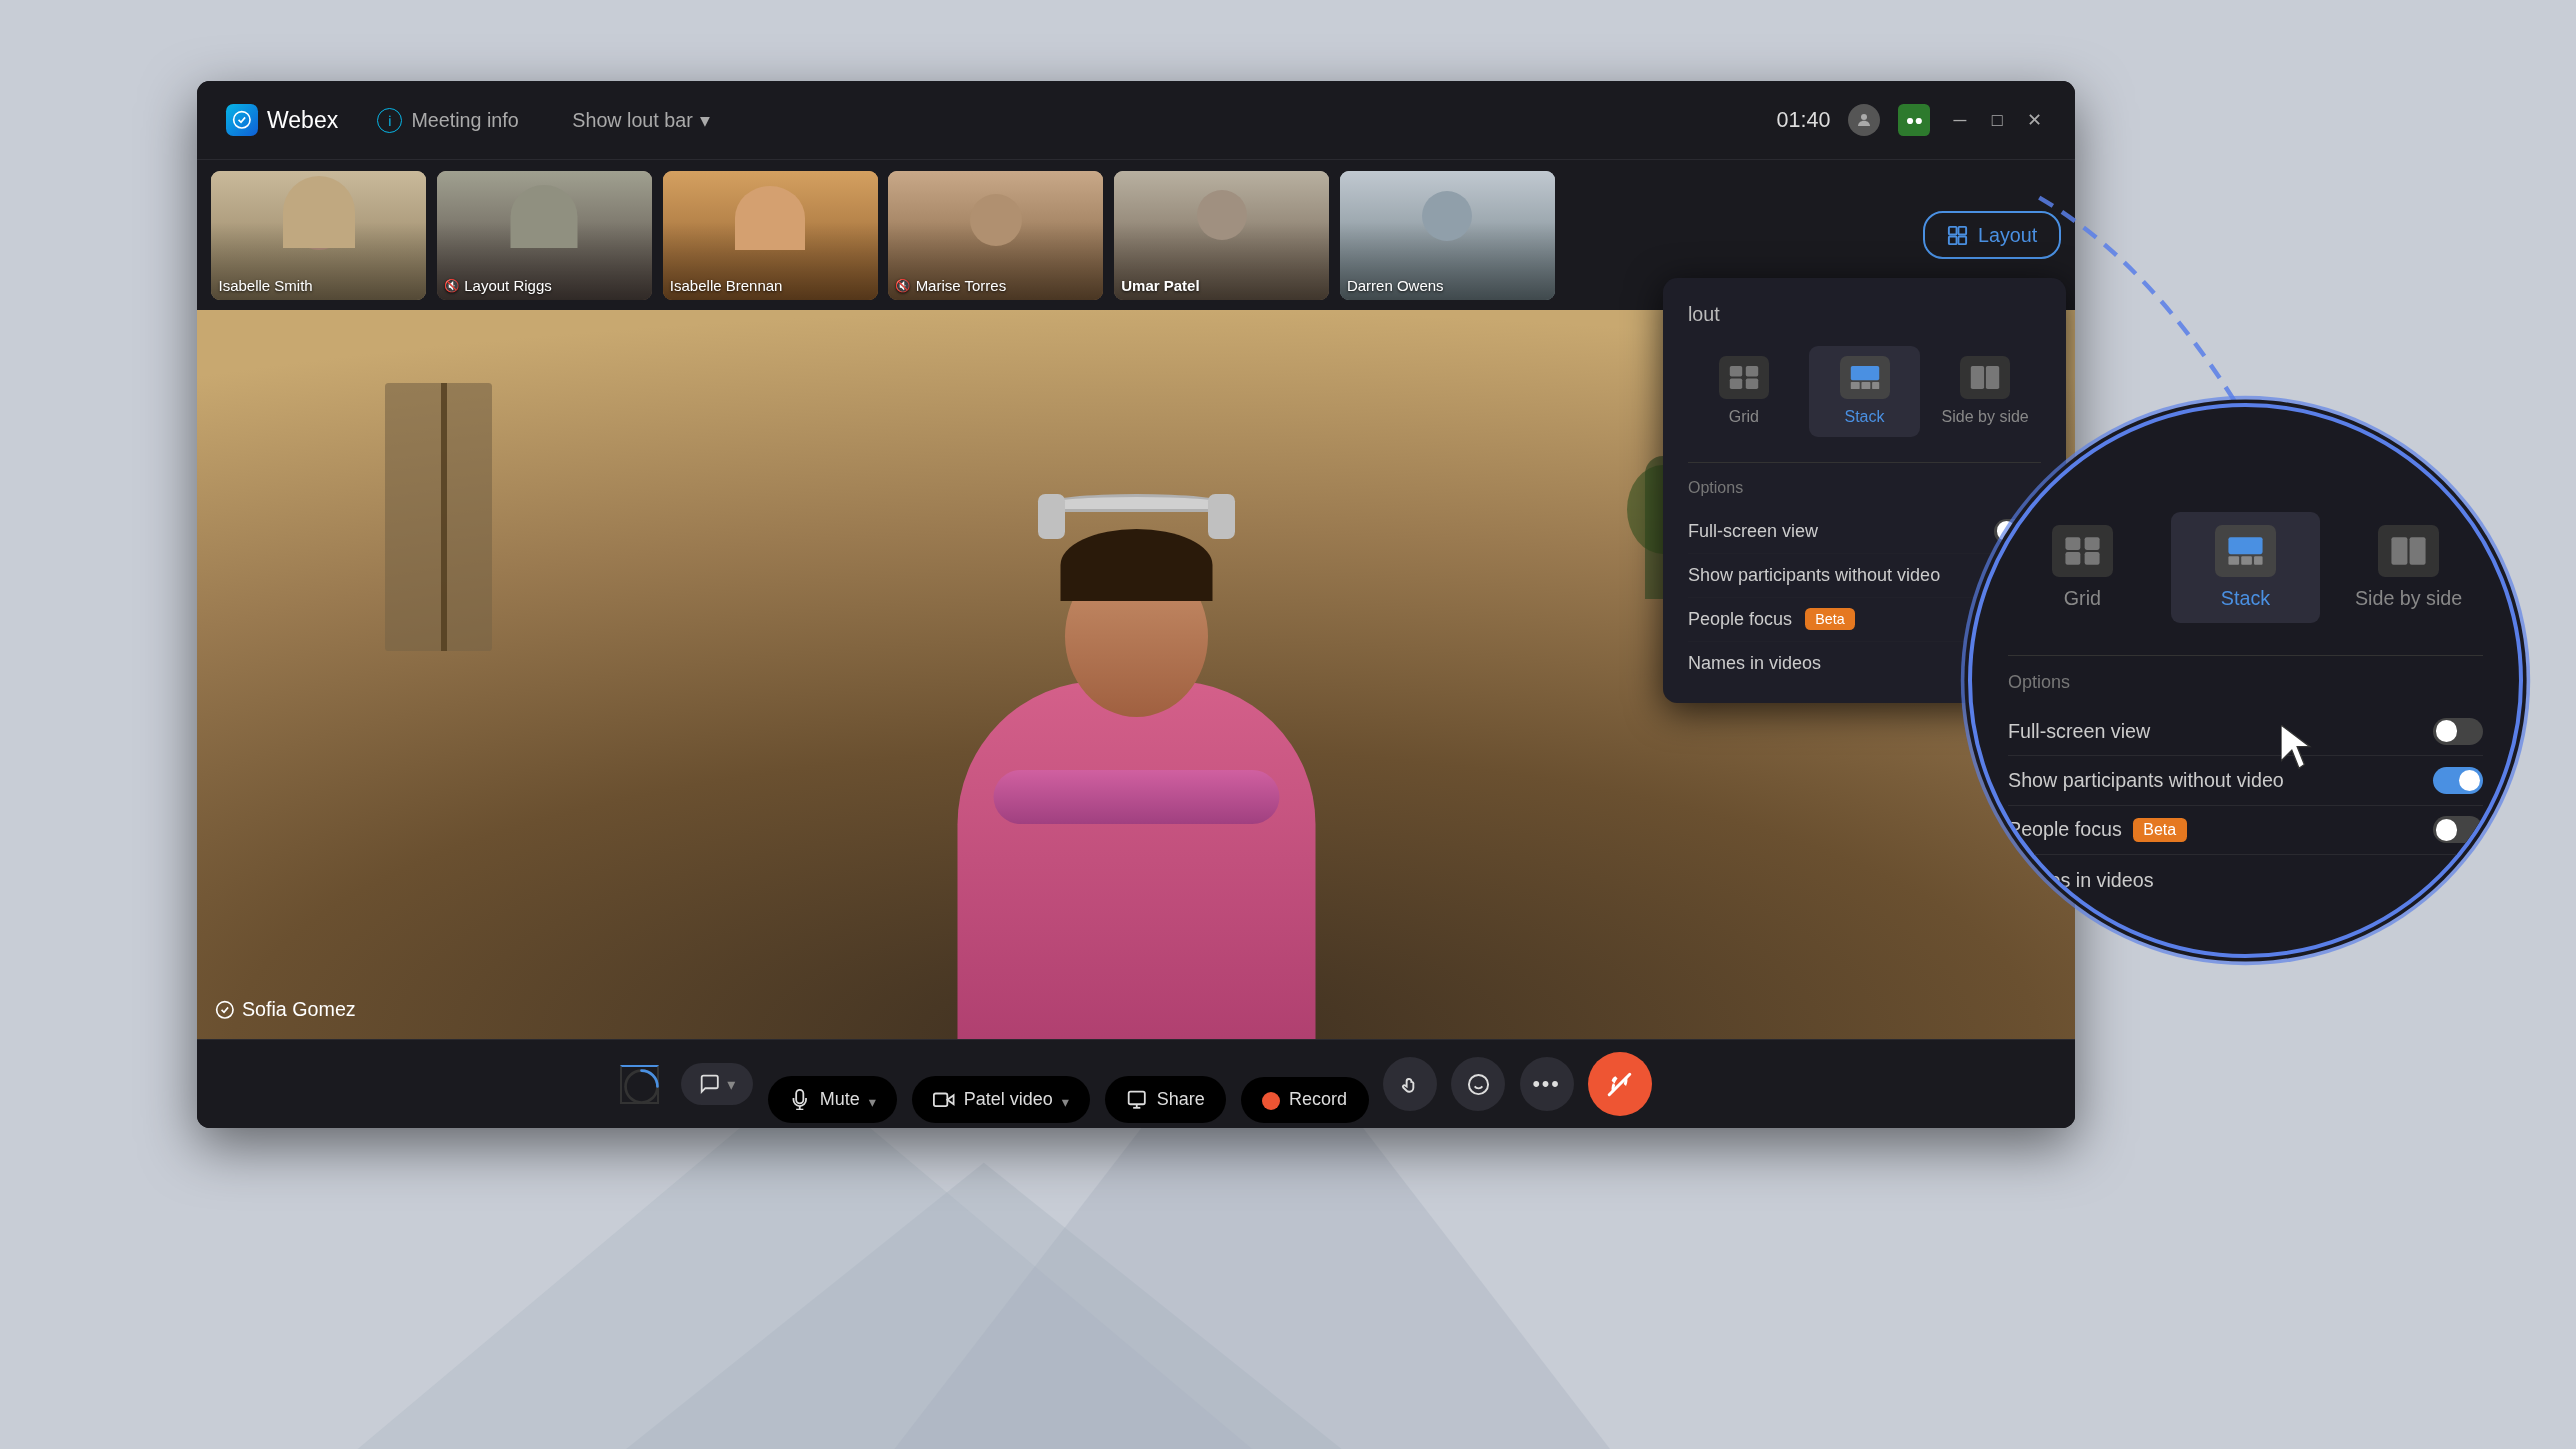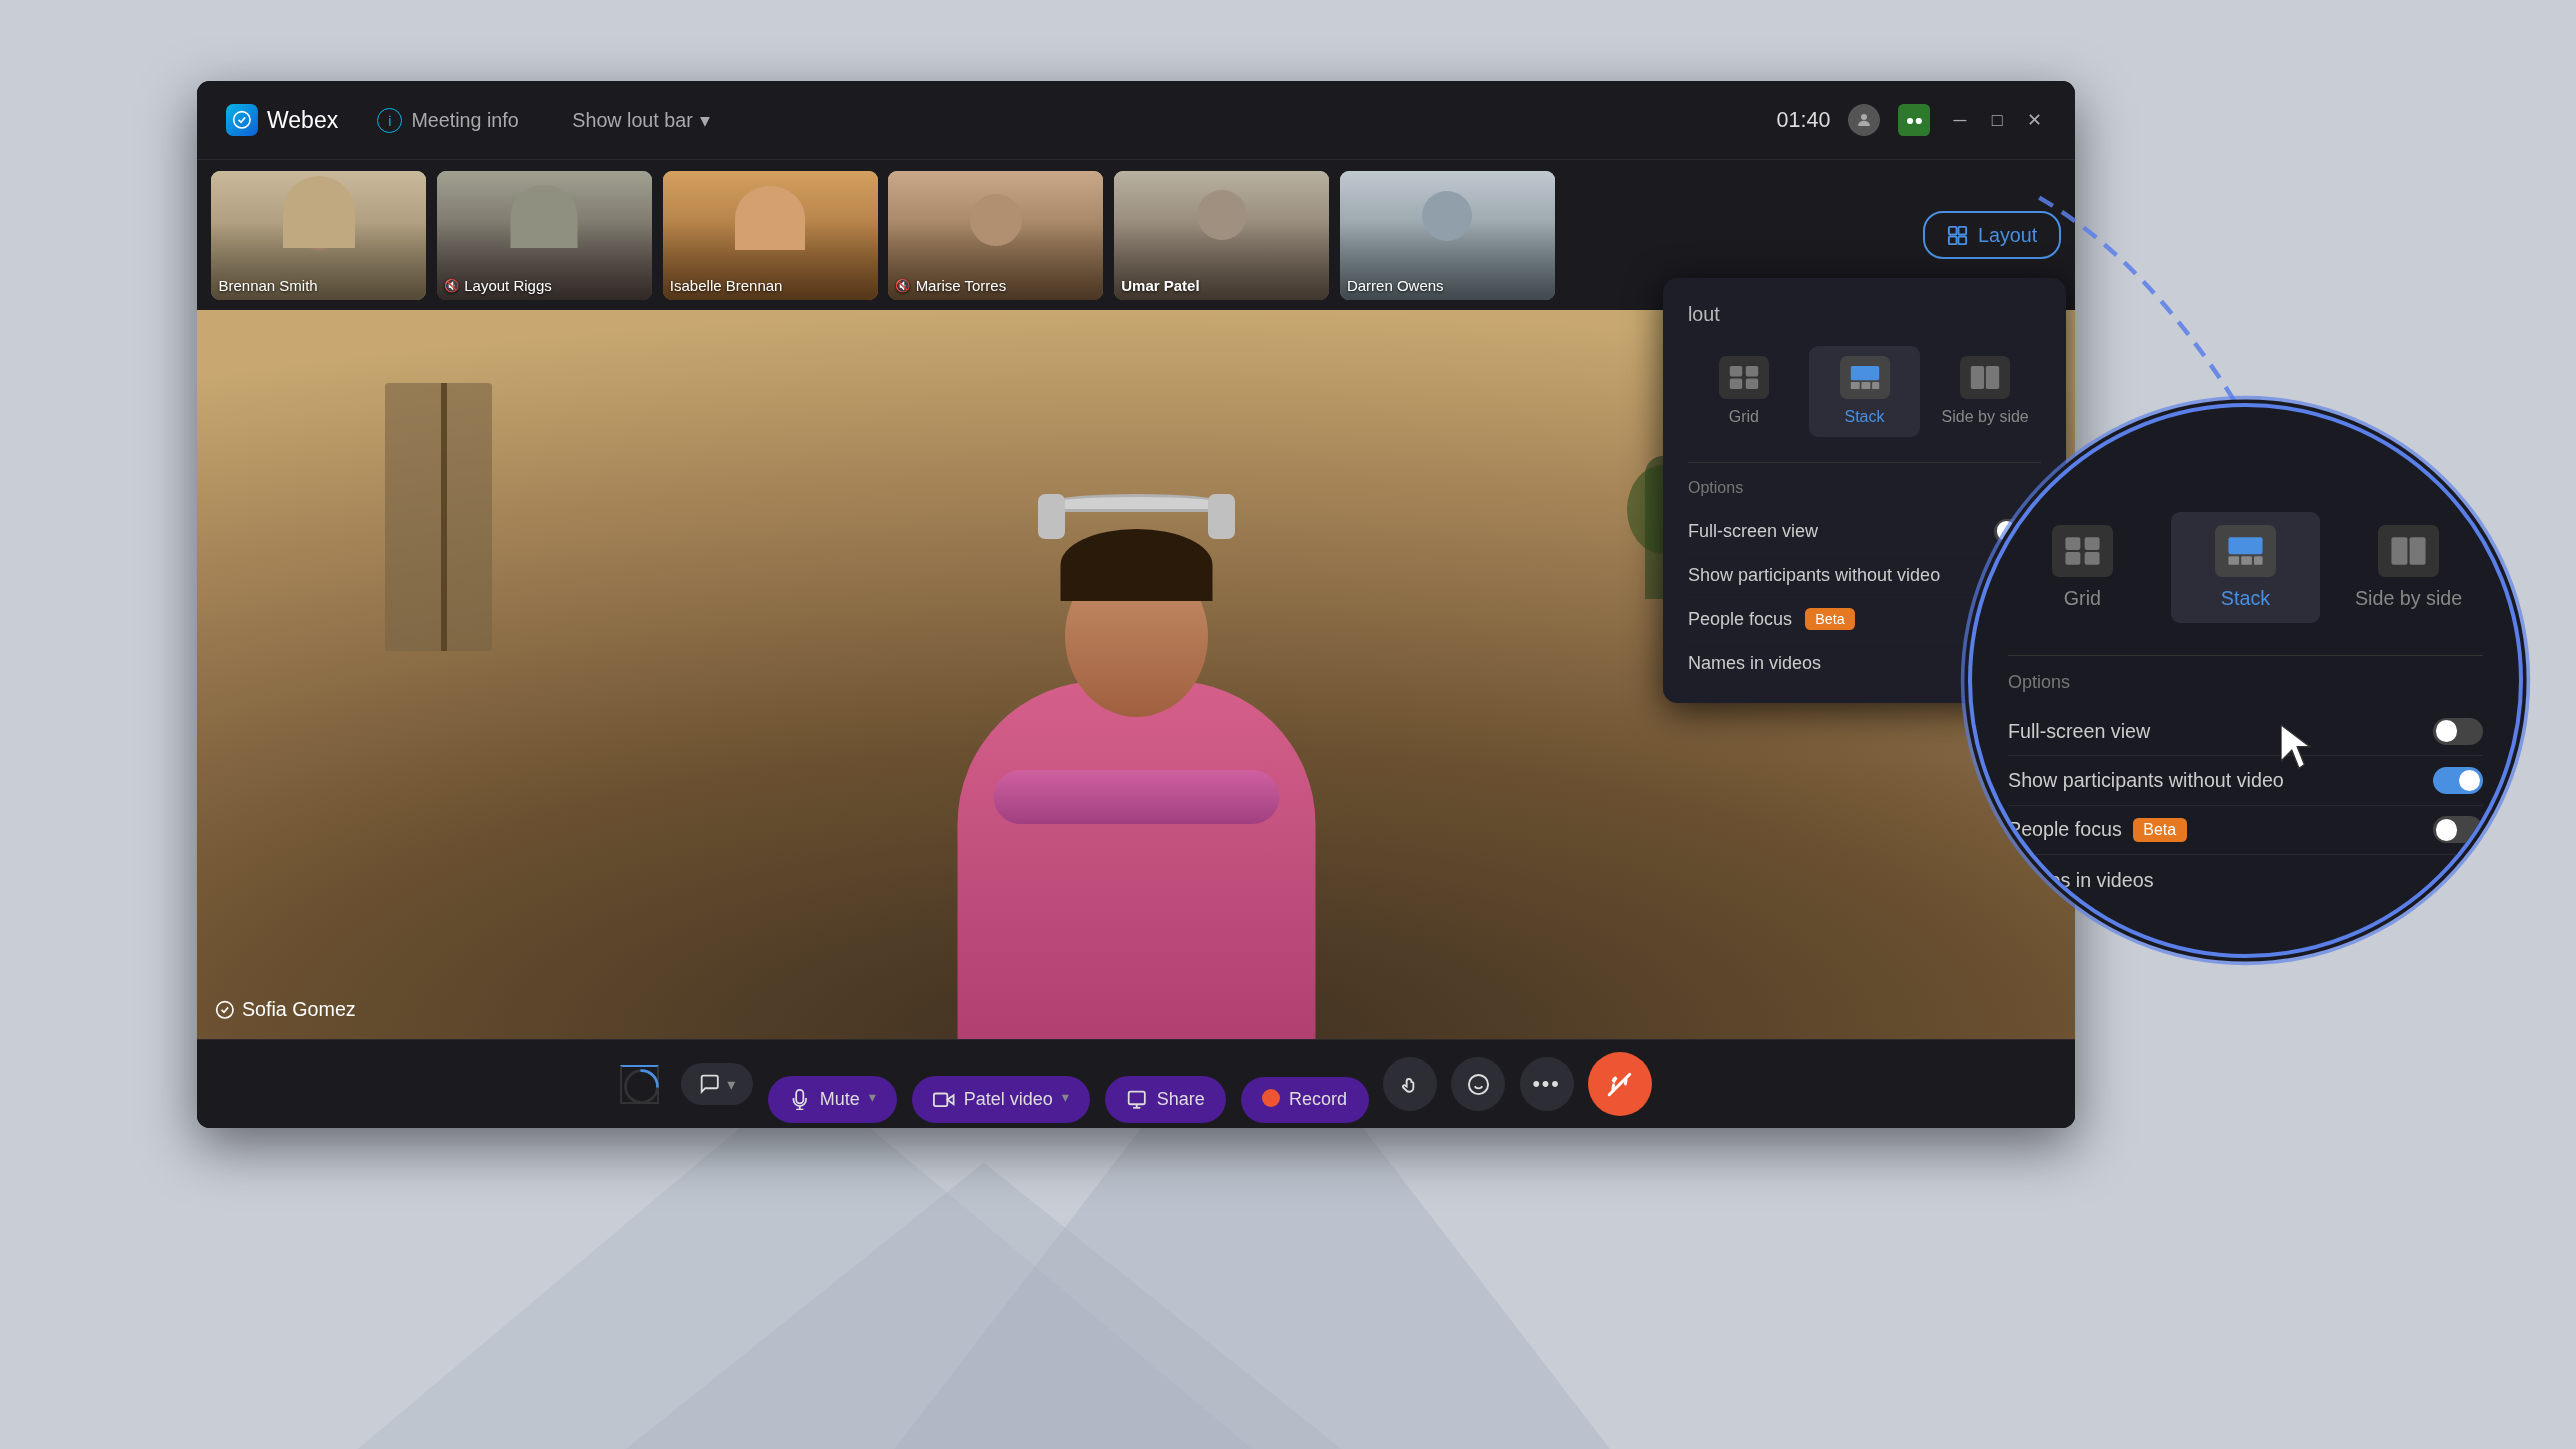--- a/index.html
+++ b/index.html
@@ -230,23 +230,23 @@
       align-items: center;
       justify-content: center;
       gap: 14.3px;
       padding: 0 36px;
       flex-shrink: 0;
       border-top: 0.9px solid #2a2a30;
     }
 
     .ctrl-btn {
       display: flex;
-      align-items: flex-start;
+      align-items: flex-end;
       gap: 9px;
-      background: #4c1d95;
+      background: #000000;
       border: none;
       border-radius: 25px;
       padding: 12.5px 21.5px;
       color: #ddd;
       font-size: 18px;
       cursor: pointer;
       white-space: nowrap;
       margin-top: 31px;
     }
 
@@ -357,21 +357,21 @@
 
   <div class="thumbnail-strip">
 
     <div class="thumbnail thumb-1">
       <div style="width:100%;height:100%;background:linear-gradient(180deg,#c9b99a,#8b7a5a);position:relative;">
         <div style="position:absolute;bottom:0;left:0;right:0;height:60%;background:linear-gradient(180deg,transparent,rgba(0,0,0,0.4));"></div>
         <div style="position:absolute;top:20%;left:50%;transform:translateX(-50%);width:54px;height:54px;border-radius:50%;background:#a08070;"></div>
         <div style="position:absolute;bottom:40%;left:50%;transform:translateX(-50%);width:72px;height:72px;border-radius:50% 50% 0 0;background:#c0a880;"></div>
       </div>
       <div class="thumbnail-name">
-        <span>Brennan Smith</span>
+        <span>Isabelle Smith</span>
       </div>
     </div>
 
     <div class="thumbnail thumb-2">
       <div style="width:100%;height:100%;background:linear-gradient(180deg,#a0a090,#504540);position:relative;">
         <div style="position:absolute;bottom:0;left:0;right:0;height:60%;background:linear-gradient(180deg,transparent,rgba(0,0,0,0.4));"></div>
         <div style="position:absolute;top:15%;left:50%;transform:translateX(-50%);width:49px;height:49px;border-radius:50%;background:#808070;"></div>
         <div style="position:absolute;bottom:40%;left:50%;transform:translateX(-50%);width:67px;height:63px;border-radius:50% 50% 0 0;background:#909080;"></div>
       </div>
       <div class="thumbnail-name">

